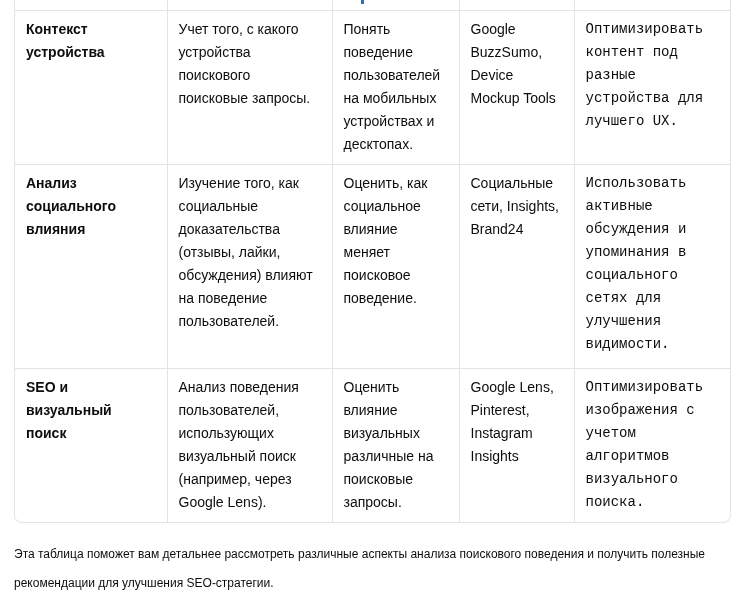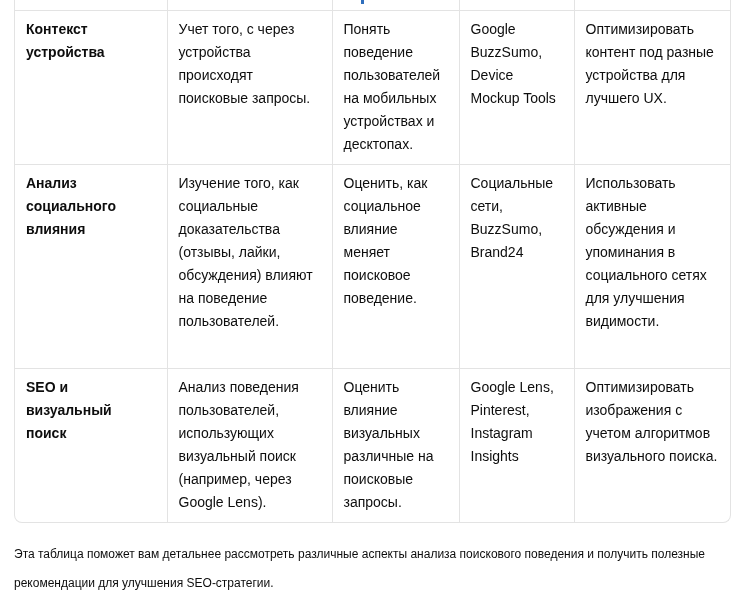--- a/index.html
+++ b/index.html
@@ -31,21 +31,21 @@
     vertical-align: top;
     padding: 7px 12px 8px 11px;
     font-size: 14px;
     line-height: 23px;
     border-right: 1px solid #e3e3e3;
     border-bottom: 1px solid #e3e3e3;
     word-wrap: break-word;
     overflow: hidden;
     margin-top: 40px;
   }
-  td:last-child { border-right: none; }
+  td:last-child { border-right: none; font-family: Liberation Mono, monospace; }
   tr.last-row td { border-bottom: none; }
   tr.partial-row td { padding: 0; height: 10px; }
   td.aspect-cell { font-weight: 700; }
   .row-1 td { height: 150px; }
   .row-2 td { height: 204px; }
   .row-3 td { height: 150px; }
   .cutoff-fragment {
     position: absolute;
     left: 346px; top: 0;
     width: 3px; height: 4px;
@@ -73,30 +73,30 @@
     <tbody>
       <tr class="partial-row">
         <td></td>
         <td></td>
         <td></td>
         <td></td>
         <td></td>
       </tr>
       <tr class="row-1">
         <td class="aspect-cell">Контекст устройства</td>
-        <td>Учет того, с через устройства происходят поисковые запросы.</td>
+        <td>Учет того, с какого устройства поискового поисковые запросы.</td>
         <td>Понять поведение пользователей на мобильных устройствах и десктопах.</td>
         <td>Google BuzzSumo, Device Mockup Tools</td>
         <td>Оптимизировать контент под разные устройства для лучшего UX.</td>
       </tr>
       <tr class="row-2">
         <td class="aspect-cell">Анализ социального влияния</td>
         <td>Изучение того, как социальные доказательства (отзывы, лайки, обсуждения) влияют на поведение пользователей.</td>
         <td>Оценить, как социальное влияние меняет поисковое поведение.</td>
-        <td>Социальные сети, BuzzSumo, Brand24</td>
+        <td>Социальные сети, Insights, Brand24</td>
         <td>Использовать активные обсуждения и упоминания в социального сетях для улучшения видимости.</td>
       </tr>
       <tr class="row-3 last-row">
         <td class="aspect-cell">SEO и визуальный поиск</td>
         <td>Анализ поведения пользователей, использующих визуальный поиск (например, через Google Lens).</td>
         <td>Оценить влияние визуальных различные на поисковые запросы.</td>
         <td>Google Lens, Pinterest, Instagram Insights</td>
         <td>Оптимизировать изображения с учетом алгоритмов визуального поиска.</td>
       </tr>
     </tbody>

